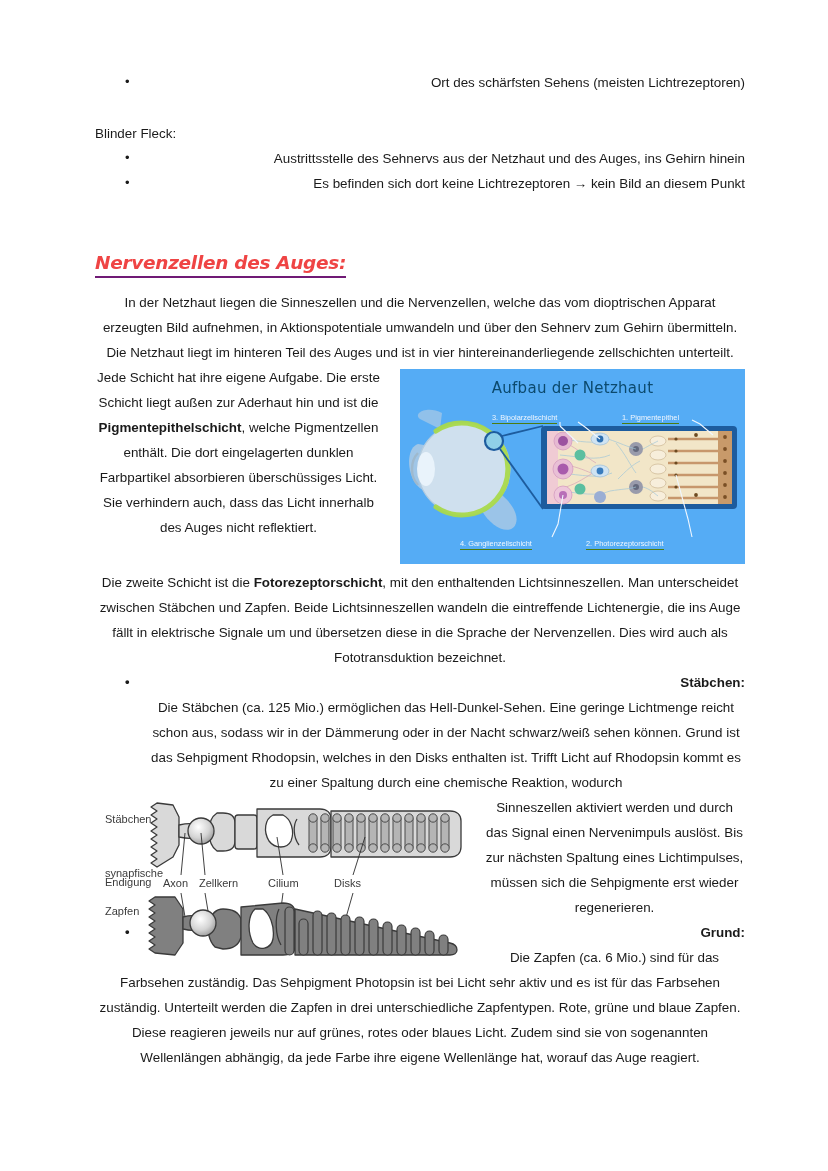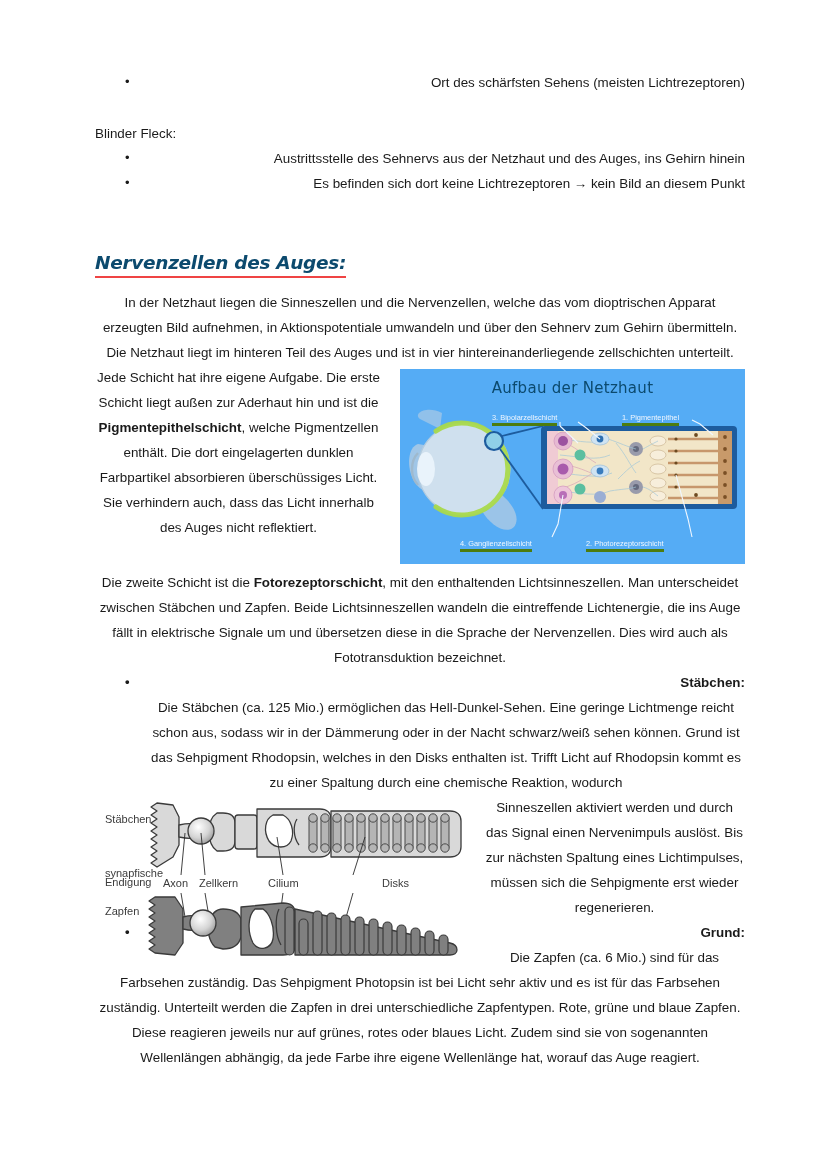--- a/index.html
+++ b/index.html
@@ -70,22 +70,22 @@
   .heading-wrap {
     margin-bottom: 12px;
   }
   .heading {
     display: inline-block;
     font-family: "DejaVu Sans", sans-serif;
     font-size: 18.5px;
     font-style: italic;
     font-weight: 600;
     letter-spacing: -0.3px;
-    color: #0c4a6e;
-    border-bottom: 2px solid #ef4444;
+    color: #ef4444;
+    border-bottom: 2px solid #701a75;
     padding-bottom: 2px;
     line-height: 22px;
   }
 
   
   .retina-figure {
     float: right;
     width: 345px;
     height: 195px;
     margin: 4px 0 6px 18px;
@@ -103,21 +103,21 @@
     font-size: 15px;
     font-family: "DejaVu Sans", sans-serif;
     letter-spacing: 0.3px;
   }
   .rlabel {
     position: absolute;
     color: #f0f7ff;
     font-size: 7.4px;
     font-family: "Liberation Sans", sans-serif;
     white-space: nowrap;
-    border-bottom: 3px solid #4d7c0f;
+    border-bottom: 1px solid #4d7c0f;
     padding-bottom: 1px;
   }
   .rl-bipolar { top: 44px; left: 92px; }
   .rl-pigment { top: 44px; left: 222px; }
   .rl-ganglien { top: 170px; left: 60px; }
   .rl-photo    { top: 170px; left: 186px; }
 
   .retina-svg { position: absolute; left: 0; top: 0; }
 
   
@@ -134,21 +134,21 @@
     color: #3b3b3b;
     font-family: "Liberation Sans", sans-serif;
     white-space: nowrap;
     line-height: 9px;
   }
   .pl-staebchen { top: 18px; left: 0px; }
   .pl-synapt    { top: 72px; left: 0px; }
   .pl-axon      { top: 82px; left: 58px; }
   .pl-zellkern  { top: 82px; left: 94px; }
   .pl-cilium    { top: 82px; left: 163px; }
-  .pl-disks     { top: 82px; left: 229px; margin-left: 48px; }
+  .pl-disks     { top: 82px; left: 229px; }
   .pl-zapfen    { top: 110px; left: 0px; }
 
   .clear { clear: both; }
 </style>
 </head>
 <body>
 
 <div class="page">
   <div class="content">
 

